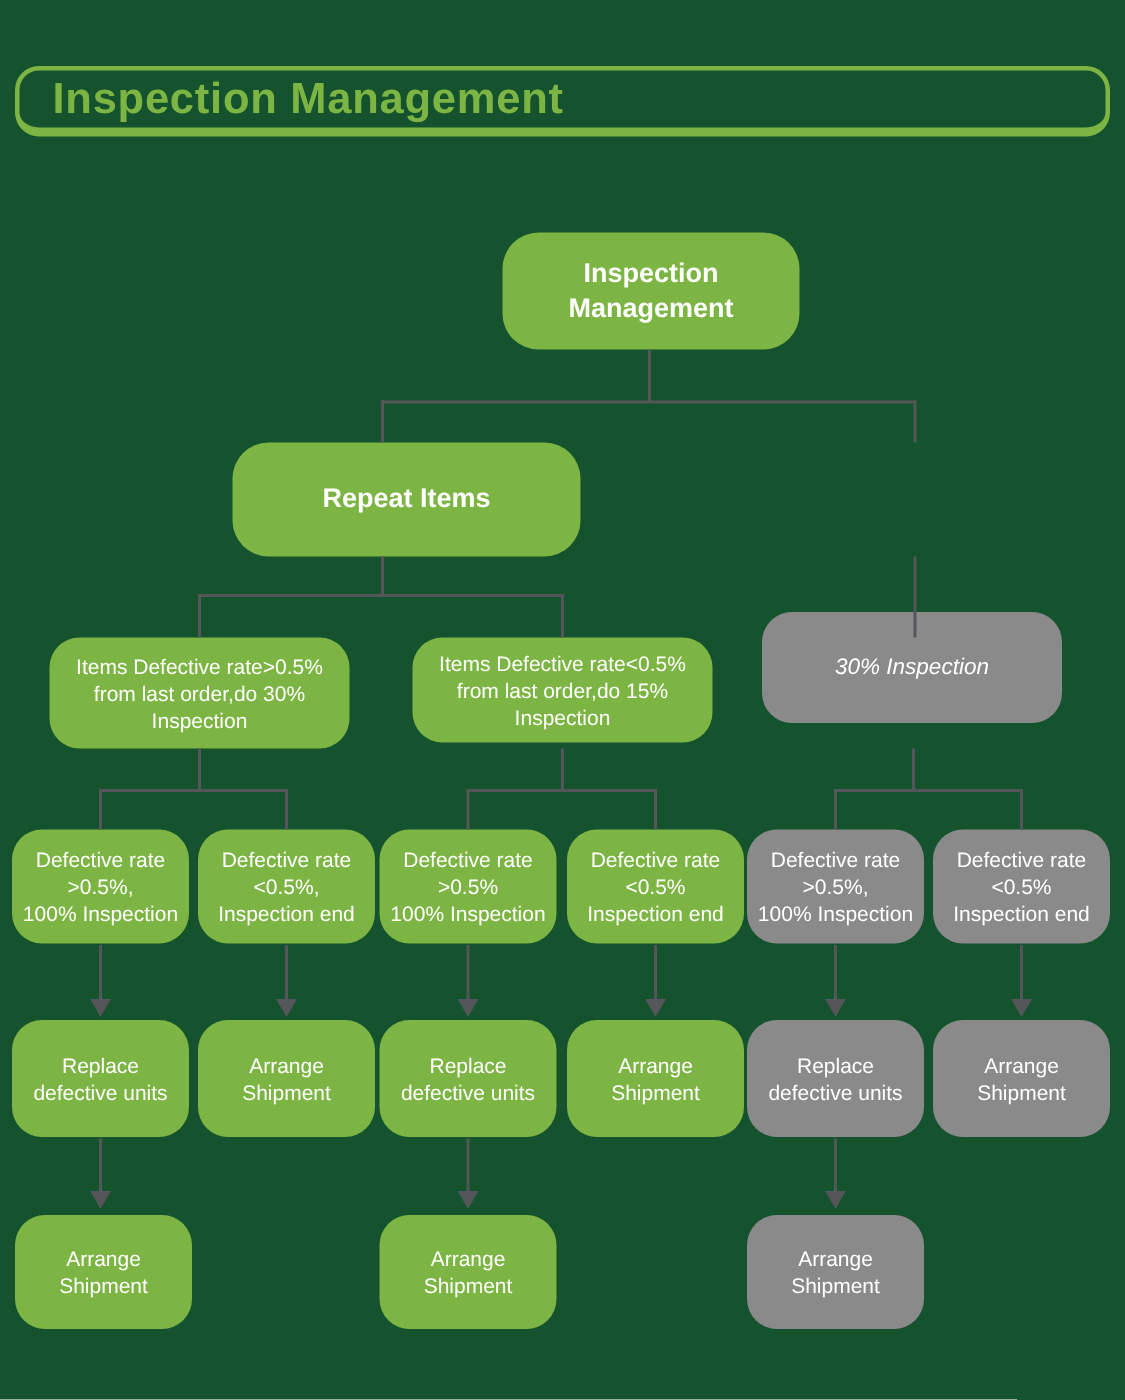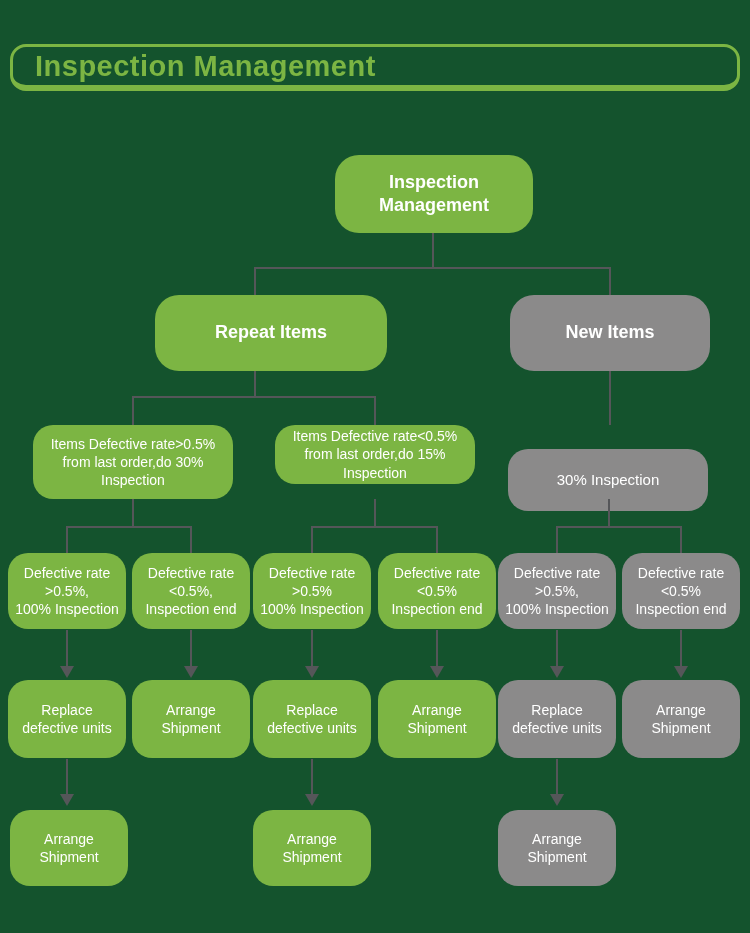--- a/index.html
+++ b/index.html
@@ -39,22 +39,22 @@
   .arrow-head{
     position:absolute;width:0;height:0;
     border-left:7px solid transparent;border-right:7px solid transparent;
     border-top:12px solid var(--line);
   }
   
   .n0{left:335px;top:155px;width:198px;height:78px;border-radius:24px;}
   .n1{left:155px;top:295px;width:232px;height:76px;border-radius:24px;}
   .n2{left:510px;top:295px;width:200px;height:76px;border-radius:24px;}
   .n3{left:33px; top:425px;width:200px;height:74px;}
-  .n4{left:275px;top:425px;width:200px;height:59px;}
-  .n5{left:508px;top:449px;width:200px;height:62px;}
+  .n4{left:275px;top:425px;width:200px;height:70px;}
+  .n5{left:508px;top:408px;width:200px;height:74px;font-style:italic;}
   .n6 {left:8px;  top:553px;width:118px;height:76px;}
   .n7 {left:132px;top:553px;width:118px;height:76px;}
   .n8 {left:253px;top:553px;width:118px;height:76px;}
   .n9 {left:378px;top:553px;width:118px;height:76px;}
   .n10{left:498px;top:553px;width:118px;height:76px;}
   .n11{left:622px;top:553px;width:118px;height:76px;}
   .n12{left:8px;  top:680px;width:118px;height:78px;}
   .n13{left:132px;top:680px;width:118px;height:78px;}
   .n14{left:253px;top:680px;width:118px;height:78px;}
   .n15{left:378px;top:680px;width:118px;height:78px;}
@@ -69,21 +69,20 @@
 
 <div class="canvas">
 
   <div class="header">
     <div class="header-title">Inspection Management</div>
   </div>
 
   <div class="node green b n0">Inspection
 Management</div>
   <div class="node green b n1">Repeat Items</div>
-  <div class="node gray  b n2">New Items</div>
   <div class="node green s14 n3">Items Defective rate&gt;0.5%
 from last order,do 30%
 Inspection</div>
   <div class="node green s14 n4">Items Defective rate&lt;0.5%
 from last order,do 15%
 Inspection</div>
   <div class="node gray  s15 n5">30% Inspection</div>
   <div class="node green s14 n6">Defective rate
 &gt;0.5%,
 100% Inspection</div>

